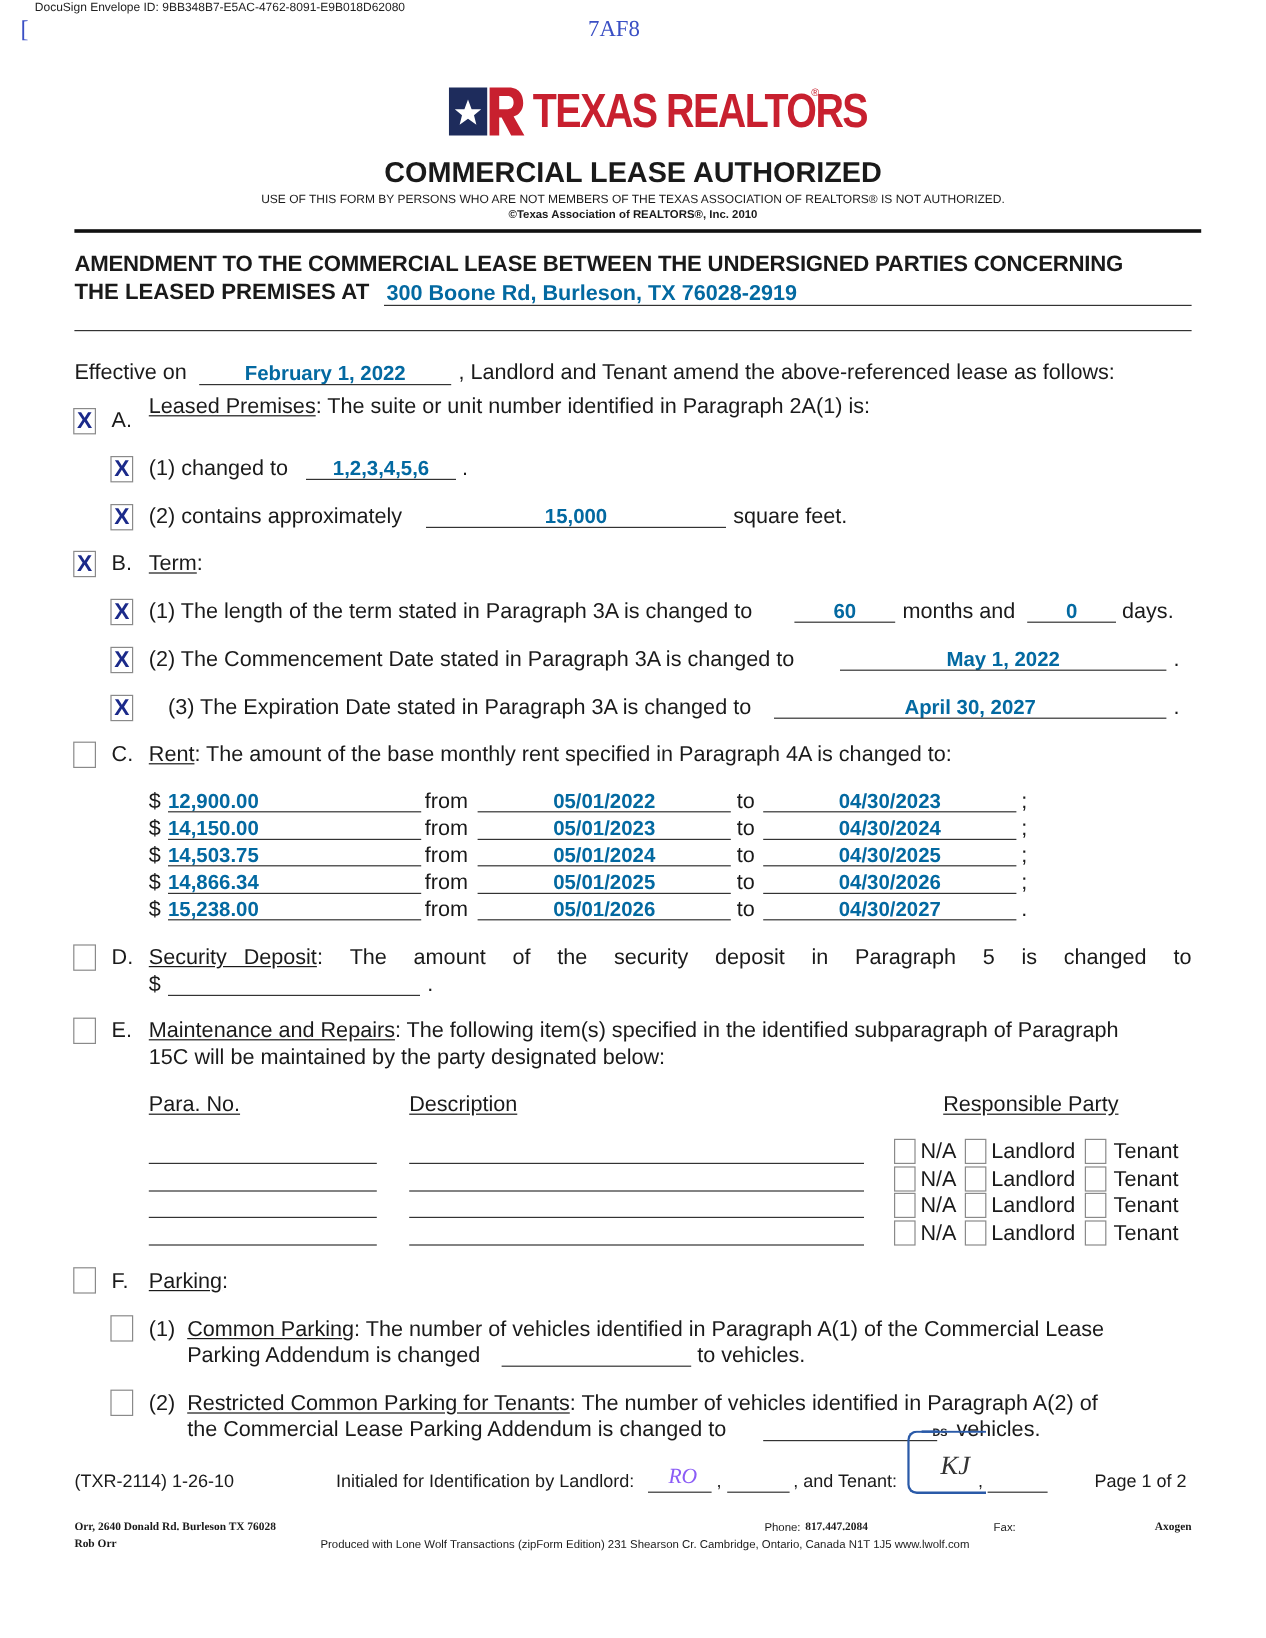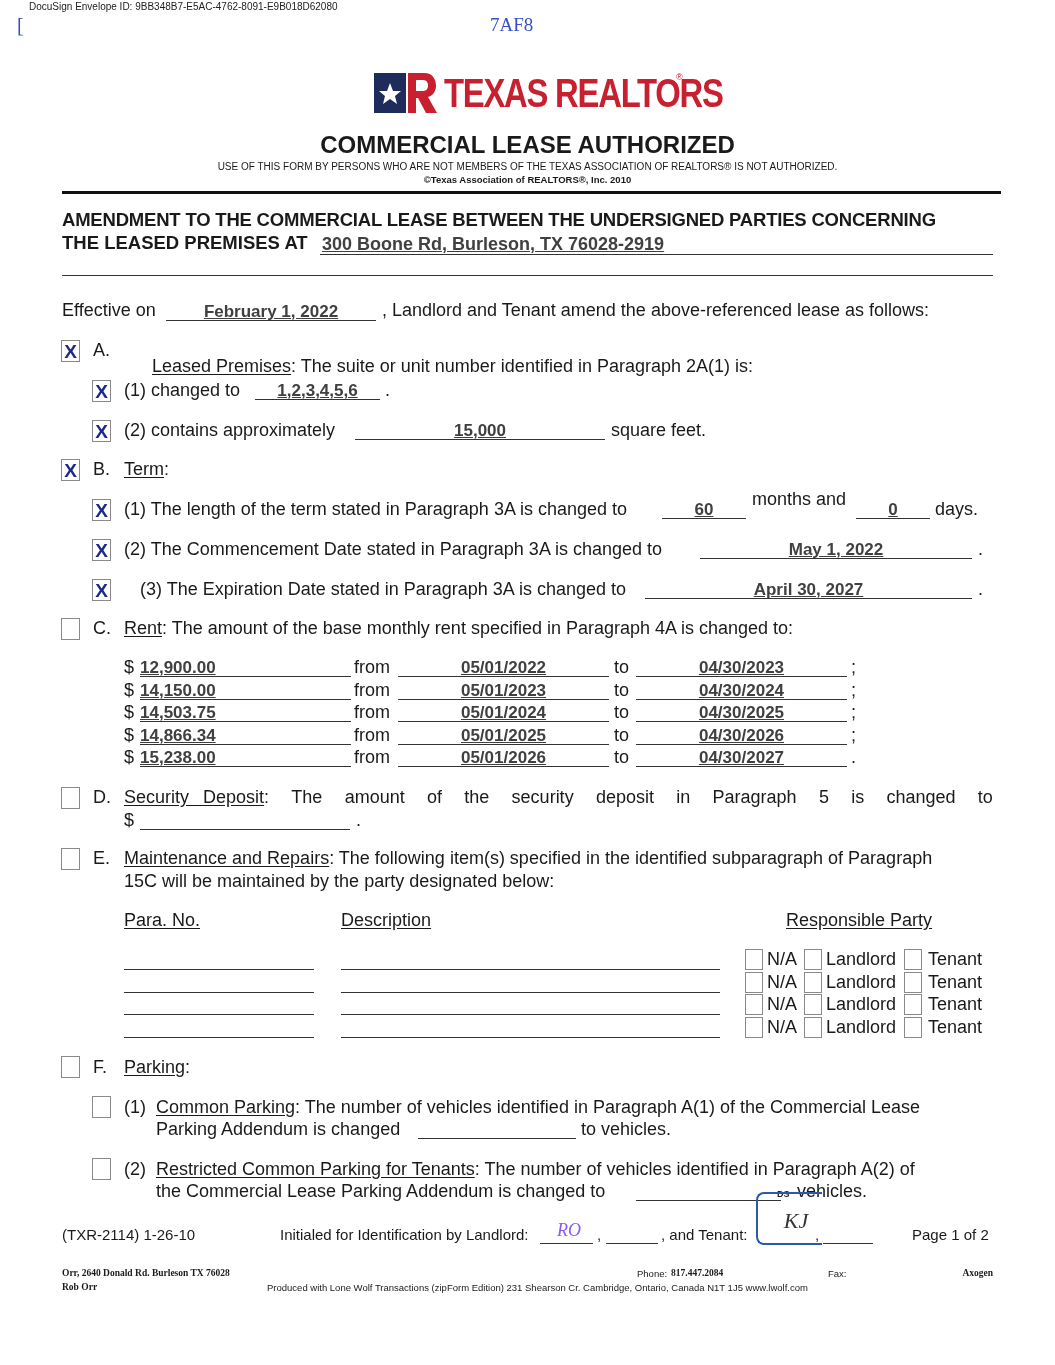--- a/index.html
+++ b/index.html
@@ -1,20 +1,20 @@
 <!DOCTYPE html>
 <html><head>
 <meta charset="utf-8">
 <style>
   * { box-sizing: border-box; margin: 0; padding: 0; }
   html, body { width: 1055px; height: 1365px; background: #ffffff; overflow: hidden; }
   body { position: relative; font-family: "Liberation Sans", sans-serif; color: #1a1a1a; }
   .abs { position: absolute; white-space: nowrap; }
   .t18 { font-size: 18px; }
-  .fill { color: #404040; font-weight: bold; font-size: 17px; text-decoration: underline; }
+  .fill { color: #0369a1; font-weight: bold; font-size: 17px; }
   .uline { position: absolute; border-bottom: 1px solid #333; height: 0; }
   .u { text-decoration: underline; text-underline-offset: 2px; }
   .cb { position: absolute; width: 19px; height: 22px; border: 1px solid #8a8a8a; background: #fff;
         display: flex; align-items: center; justify-content: center; }
   .cb .x { color: #1b2a8a; font-weight: bold; font-size: 19px; line-height: 1; }
   .cb-sm { position: absolute; width: 18px; height: 21px; border: 1px solid #8a8a8a; background: #fff; }
   .center { text-align: center; }
   .right { }
   .justify-row { display: flex; justify-content: space-between; }
 </style>
@@ -48,21 +48,21 @@
 
 <div class="abs t18" style="left:62px;top:300px;">Effective on</div>
 <div class="abs fill center" style="left:166px;top:302px;width:210px;">February 1, 2022</div>
 <div class="uline" style="left:166px;top:320px;width:210px;"></div>
 <div class="abs t18" style="left:382px;top:300px;">, Landlord and Tenant amend the above-referenced lease as follows:</div>
 
 <div class="cb" style="left:61px;top:340px;">
     <span class="x">X</span>
   </div>
 <div class="abs t18" style="left:93px;top:340px;">A.</div>
-<div class="abs t18" style="left:124px;top:356px;margin-left:28px;"><span class="u">Leased Premises</span><span>: The suite or unit number identified in Paragraph 2A(1) is:</span></div>
+<div class="abs t18" style="left:124px;top:328px;"><span class="u">Leased Premises</span><span>: The suite or unit number identified in Paragraph 2A(1) is:</span></div>
 
 <div class="cb" style="left:92px;top:380px;">
     <span class="x">X</span>
   </div>
 <div class="abs t18" style="left:124px;top:380px;">(1)  changed to</div>
 <div class="abs fill center" style="left:255px;top:381px;width:125px;">1,2,3,4,5,6</div>
 <div class="uline" style="left:255px;top:399px;width:125px;"></div>
 <div class="abs t18" style="left:385px;top:380px;">.</div>
 
 <div class="cb" style="left:92px;top:420px;">
@@ -78,21 +78,21 @@
   </div>
 <div class="abs t18" style="left:93px;top:459px;">B.</div>
 <div class="abs t18" style="left:124px;top:459px;"><span class="u">Term</span><span>:</span></div>
 
 <div class="cb" style="left:92px;top:499px;">
     <span class="x">X</span>
   </div>
 <div class="abs t18" style="left:124px;top:499px;">(1)  The length of the term stated in Paragraph 3A is changed to</div>
 <div class="abs fill center" style="left:662px;top:500px;width:84px;">60</div>
 <div class="uline" style="left:662px;top:518px;width:84px;"></div>
-<div class="abs t18" style="left:752px;top:489px;text-align:center;">months and</div>
+<div class="abs t18" style="left:752px;top:499px;text-align:center;">months and</div>
 <div class="abs fill center" style="left:856px;top:500px;width:74px;">0</div>
 <div class="uline" style="left:856px;top:518px;width:74px;"></div>
 <div class="abs t18" style="left:935px;top:499px;">days.</div>
 
 <div class="cb" style="left:92px;top:539px;">
     <span class="x">X</span>
   </div>
 <div class="abs t18" style="left:124px;top:539px;">(2)  The Commencement Date stated in Paragraph 3A is changed to</div>
 <div class="abs fill center" style="left:700px;top:540px;width:272px;">May 1, 2022</div>
 <div class="uline" style="left:700px;top:558px;width:272px;"></div>

